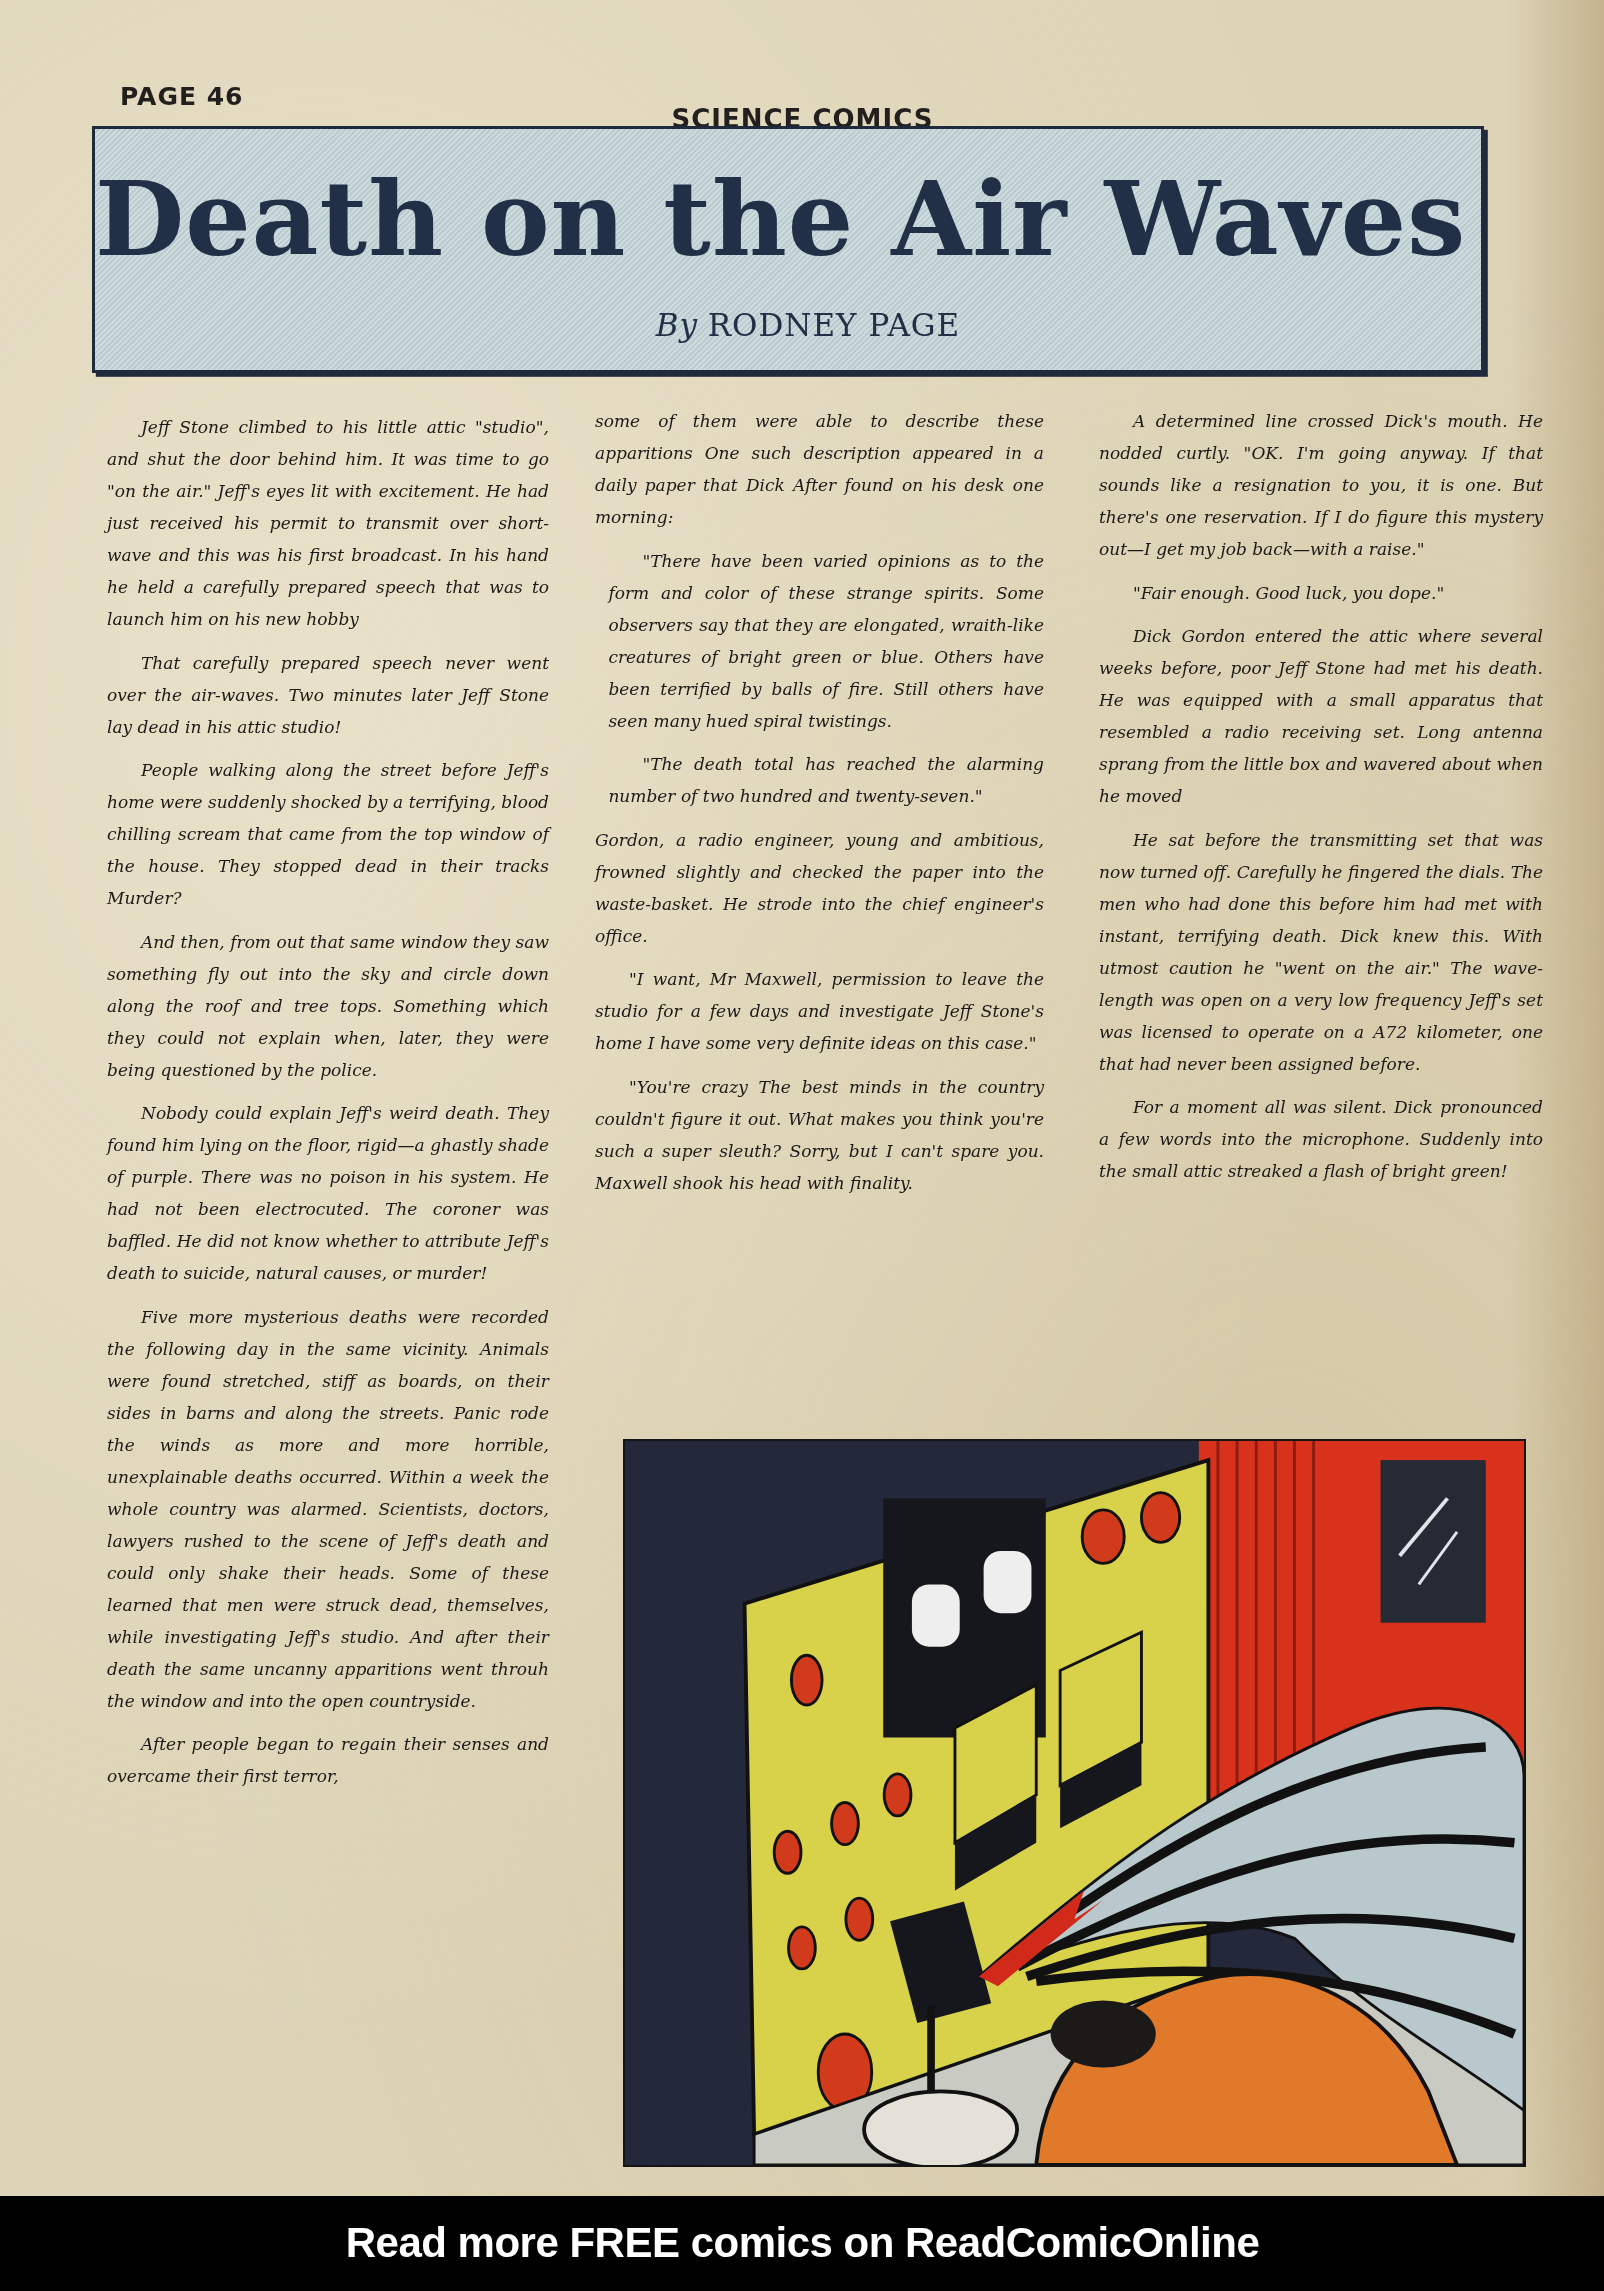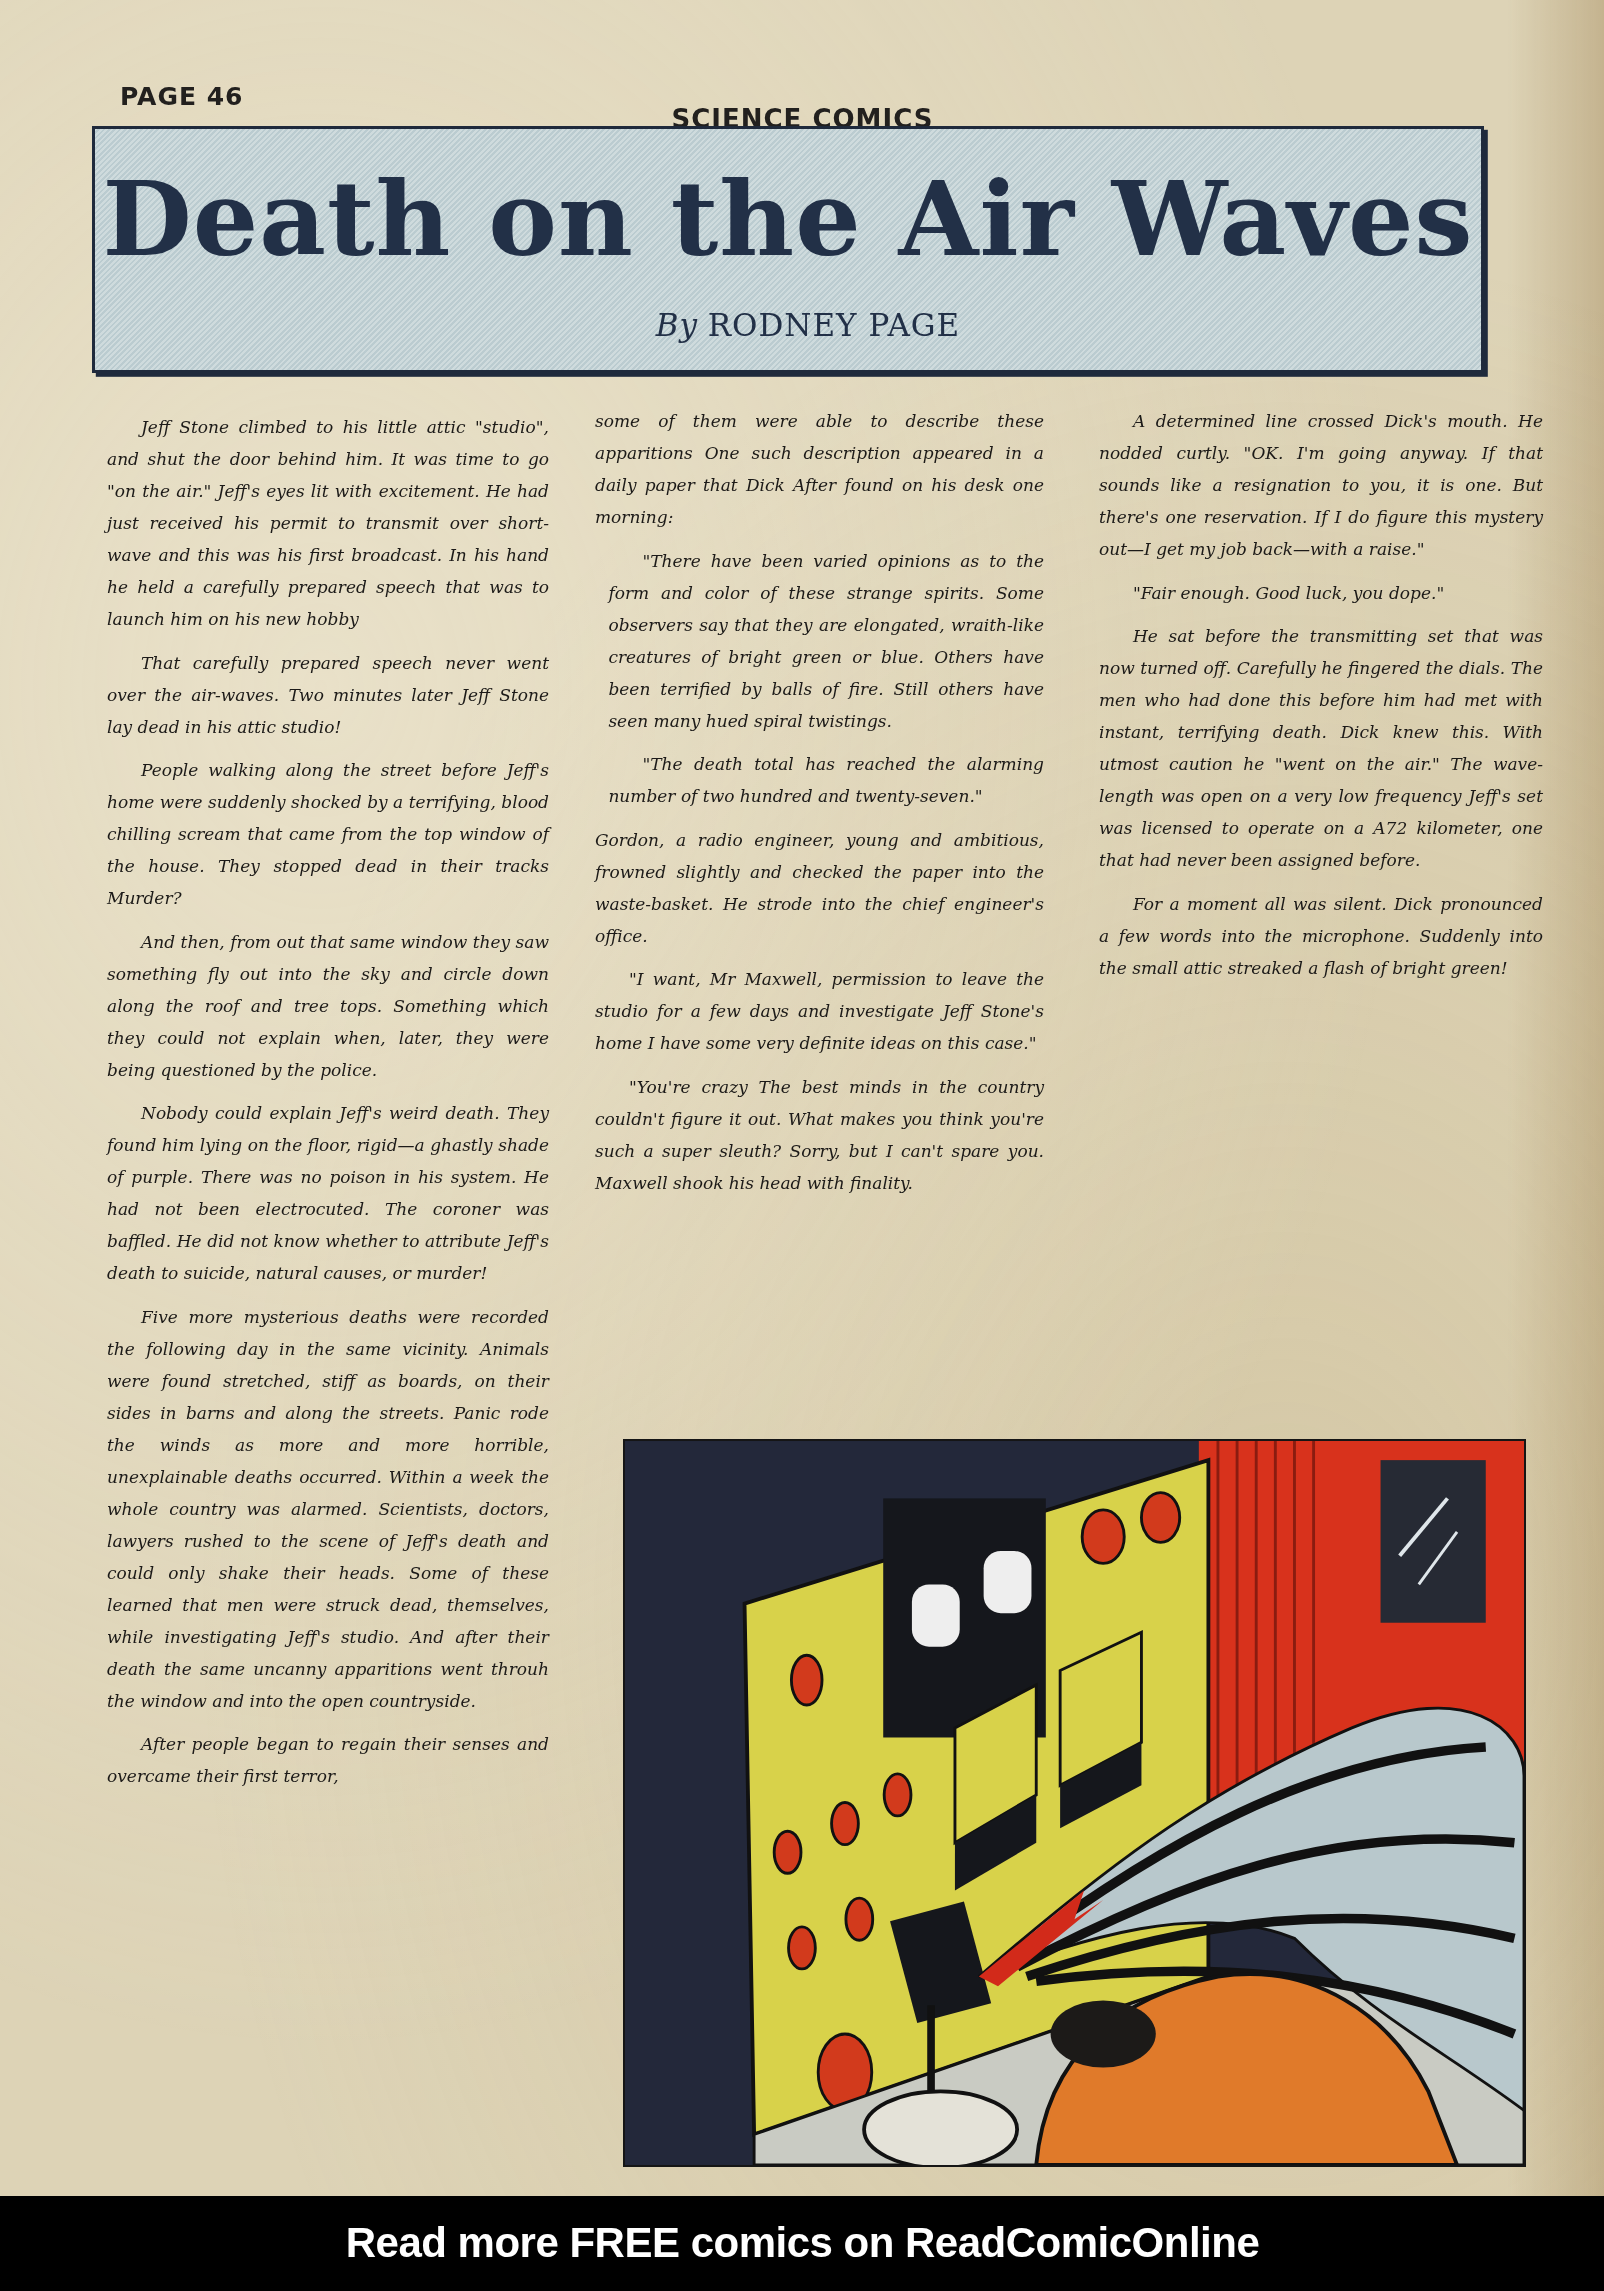--- a/index.html
+++ b/index.html
@@ -15,21 +15,21 @@
   }
   .page-header { position:absolute; top:82px; left:0; width:1605px; height:38px; }
   .page-num { position:absolute; left:120px; top:0; font-family:"DejaVu Sans", sans-serif; font-weight:bold; font-size:25px; letter-spacing:1px; color:#22201e; }
   .mag-title { position:absolute; left:0; width:1605px; text-align:center; top:-5.7px; font-family:"DejaVu Sans", sans-serif; font-weight:bold; font-size:26px; letter-spacing:1px; color:#22201e;margin-top:28px; }
   .title-box {
     position:absolute; left:92px; top:126px; width:1386px; height:241px;
     background:#c4d3d6;
     background-image:repeating-linear-gradient(135deg, rgba(255,255,255,0.18) 0 1.9px, rgba(120,150,165,0.12) 1.9px 3.8px);
     border:3.8px solid #1f2a3c; box-shadow:3.8px 3.8px 0 #1f2a3c;
   }
-  .story-title { position:absolute; top:29px; left:0; width:100%; text-align:center; font-family:"DejaVu Serif", serif; font-weight:bold; font-size:103px; color:#223047; letter-spacing:1px; }
+  .story-title { position:absolute; top:29px; left:0; width:100%; font-family:"DejaVu Serif", serif; font-weight:bold; font-size:103px; color:#223047; letter-spacing:1px; }
   .byline { position:absolute; top:178px; left:0; width:100%; text-align:center; font-family:"DejaVu Serif", serif; font-size:31px; color:#223047; letter-spacing:1px; }
   .byline .by { font-style:italic; margin-right:9.6px;margin-left:40px; }
   .col { position:absolute; font-family:"DejaVu Serif", serif; font-size:17px; line-height:32px; text-align:justify; color:#1c1a18;font-style:italic; }
   .col p { margin:0 0 11.5px 0; text-indent:34px; }
   .col p.noindent { text-indent:0; }
   .col p.quote { margin-left:13.4px; }
   #col-left { left:107px; top:411px; width:442px; }
   #col-mid { left:595px; top:405px; width:449px; }
   #col-right { left:1099px; top:405px; width:444px; }
   .illustration { position:absolute; left:623px; top:1439px; width:899px; height:724px; border:2.9px solid #151515; overflow:hidden; background:#1f2433; }
@@ -67,20 +67,21 @@
   <p class="quote">"There have been varied opinions as to the form and color of these strange spirits. Some observers say that they are elongated, wraith-like creatures of bright green or blue. Others have been terrified by balls of fire. Still others have seen many hued spiral twistings.</p>
   <p class="quote">"The death total has reached the alarming number of two hundred and twenty-seven."</p>
   <p class="noindent">Gordon, a radio engineer, young and ambitious, frowned slightly and checked the paper into the waste-basket. He strode into the chief engineer's office.</p>
   <p>"I want, Mr Maxwell, permission to leave the studio for a few days and investigate Jeff Stone's home I have some very definite ideas on this case."</p>
   <p>"You're crazy The best minds in the country couldn't figure it out. What makes you think you're such a super sleuth? Sorry, but I can't spare you. Maxwell shook his head with finality.</p>
 </div>
 
 <div class="col" id="col-right">
   <p>A determined line crossed Dick's mouth. He nodded curtly. "OK. I'm going anyway. If that sounds like a resignation to you, it is one. But there's one reservation. If I do figure this mystery out—I get my job back—with a raise."</p>
   <p>"Fair enough. Good luck, you dope."</p>
+  <p>Dick Gordon entered the attic where several weeks before, poor Jeff Stone had met his death. He was equipped with a small apparatus that resembled a radio receiving set. Long antenna sprang from the little box and wavered about when he moved</p>
   <p>He sat before the transmitting set that was now turned off. Carefully he fingered the dials. The men who had done this before him had met with instant, terrifying death. Dick knew this. With utmost caution he "went on the air." The wave-length was open on a very low frequency Jeff's set was licensed to operate on a A72 kilometer, one that had never been assigned before.</p>
   <p>For a moment all was silent. Dick pronounced a few words into the microphone. Suddenly into the small attic streaked a flash of bright green!</p>
 </div>
 
 <div class="illustration">
   <svg width="899" height="724" viewBox="0 0 940 757">
 
     <rect x="0" y="0" width="940" height="757" fill="#23283a"></rect>
 
     <rect x="600" y="0" width="340" height="420" fill="#d8321c"></rect>

